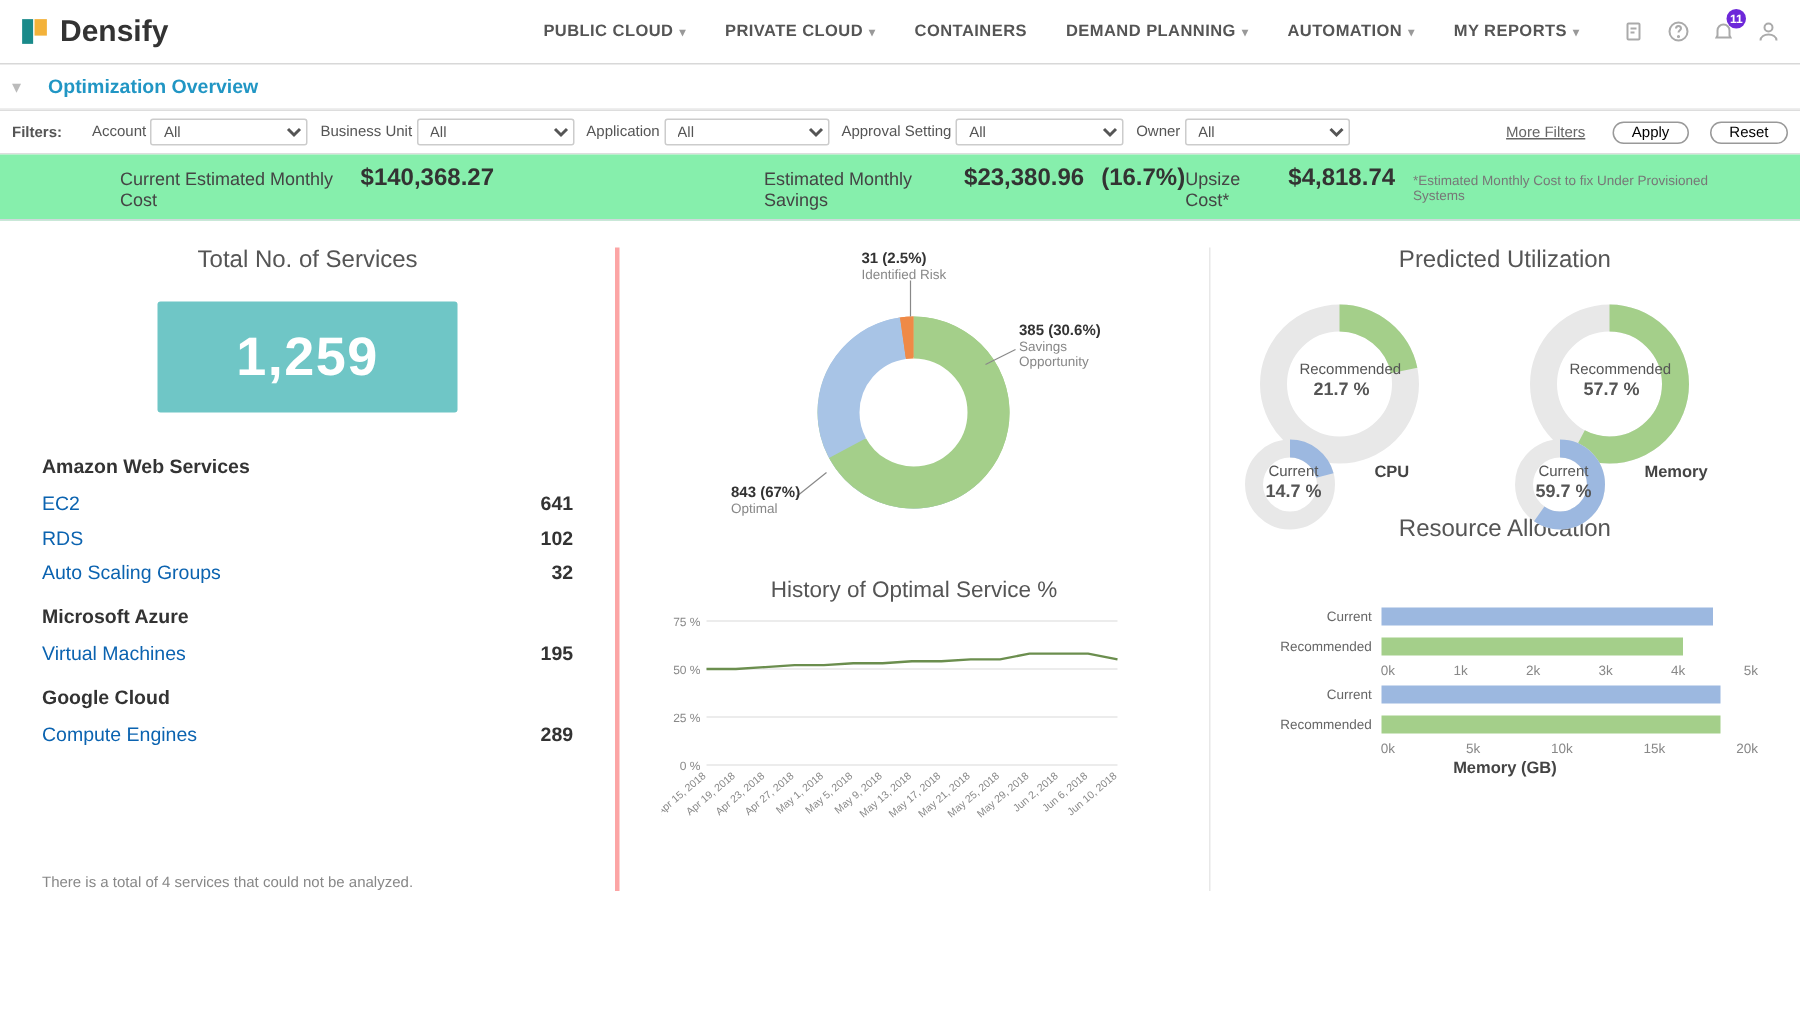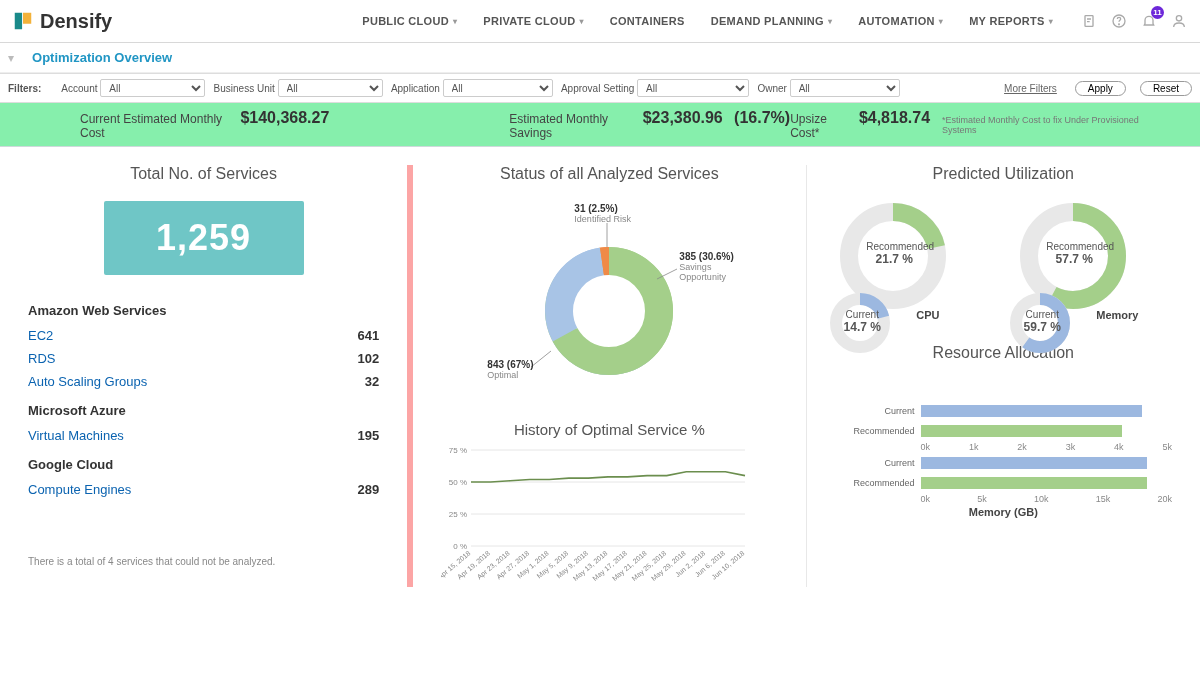--- a/index.html
+++ b/index.html
@@ -36,32 +36,32 @@
   .summary .grp { display: flex; align-items: baseline; gap: 4px; }
   .summary .big { font-size: 16px; font-weight: 700; color: #333; }
   .summary .note { font-size: 9px; color: #777; margin-left: 8px; }
   .grp-1 { margin-left: 40px; }
   .grp-2 { margin-left: 180px; }
   .grp-3 { margin-left: auto; }
 
   
   .main { display: flex; padding: 18px 0; }
   .col { padding: 0 28px; }
-  .col-1 { width: 420px; border-right: 6px solid #fca5a5; }
+  .col-1 { width: 420px; border-right: 3px solid #fca5a5; }
   .col-2 { width: 400px; border-right: 1px solid #e8e8e8; }
   .col-3 { width: 400px; }
   .section-title { text-align: center; font-size: 16px; color: #555; margin-bottom: 18px; }
 
   
   .totalcard { background: #6fc6c6; color: #fff; text-align: center; padding: 16px 0; border-radius: 2px; font-size: 36px; font-weight: 700; width: 200px; margin: 0 auto 28px; letter-spacing: 1px; }
   .svc-head { font-weight: 700; font-size: 13px; color: #333; margin: 10px 0 6px; }
   .svc-row { display: flex; justify-content: space-between; padding: 4px 0; }
   .svc-row .name { color: #0b63b0; cursor: pointer; font-size: 13px; }
   .svc-row .cnt { font-weight: 700; color: #333; font-size: 13px; }
-  .footnote { font-size: 10px; color: #888; margin-top: 55px; }
+  .footnote { font-size: 10px; color: #888; margin-top: 82px; }
 
   
   .donut-wrap { position: relative; width: 260px; height: 200px; margin: 0 auto 20px; }
   .donut-lbl { position: absolute; font-size: 10px; color: #333; }
   .donut-lbl b { font-weight: 700; }
   .donut-lbl .sub { color: #888; font-size: 9px; display: block; }
   .sub-title { text-align: center; font-size: 15px; color: #555; margin: 16px 0 6px; }
   .linechart { width: 310px; height: 140px; margin: 0 auto; }
 
   
@@ -187,21 +187,20 @@
         <div class="svc-head">Google Cloud</div>
         <div class="svc-row">
           <span class="name">Compute Engines</span>
           <span class="cnt">289</span>
         </div>
       </div>
     <div class="footnote">There is a total of 4 services that could not be analyzed.</div>
   </div>
 
   <div class="col col-2">
-    <div class="section-title">Status of all Analyzed Services</div>
     <div class="donut-wrap">
       <svg width="260" height="200" viewBox="0 0 260 200">
         <g transform="translate(130,110)">
 
           <path d="M0,-64 A64,64 0 1 1 -55.4,-32 L-32,-18.5 A37,37 0 1 0 0,-37 Z" fill="#a4cf8a"></path>
 
           <path d="M0,-64 A64,64 0 0 1 62.0,15.9 L35.8,9.2 A37,37 0 0 0 0,-37 Z" fill="#a8c4e6" transform="scale(-1,1) rotate(-240.8)"></path>
           <path d="M-55.4,-32 A64,64 0 0 1 -10,-63.2 L-5.8,-36.5 A37,37 0 0 0 -32,-18.5 Z" fill="#a8c4e6"></path>
 
           <path d="M-10,-63.2 A64,64 0 0 1 0,-64 L0,-37 A37,37 0 0 0 -5.8,-36.5 Z" fill="#ef8a47"></path>

